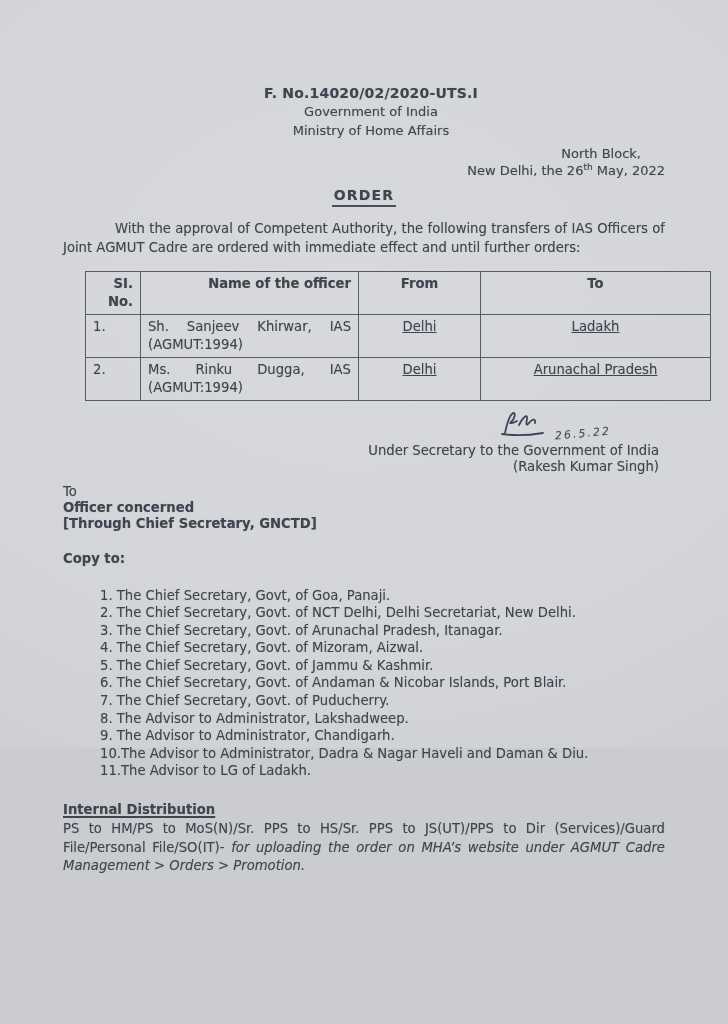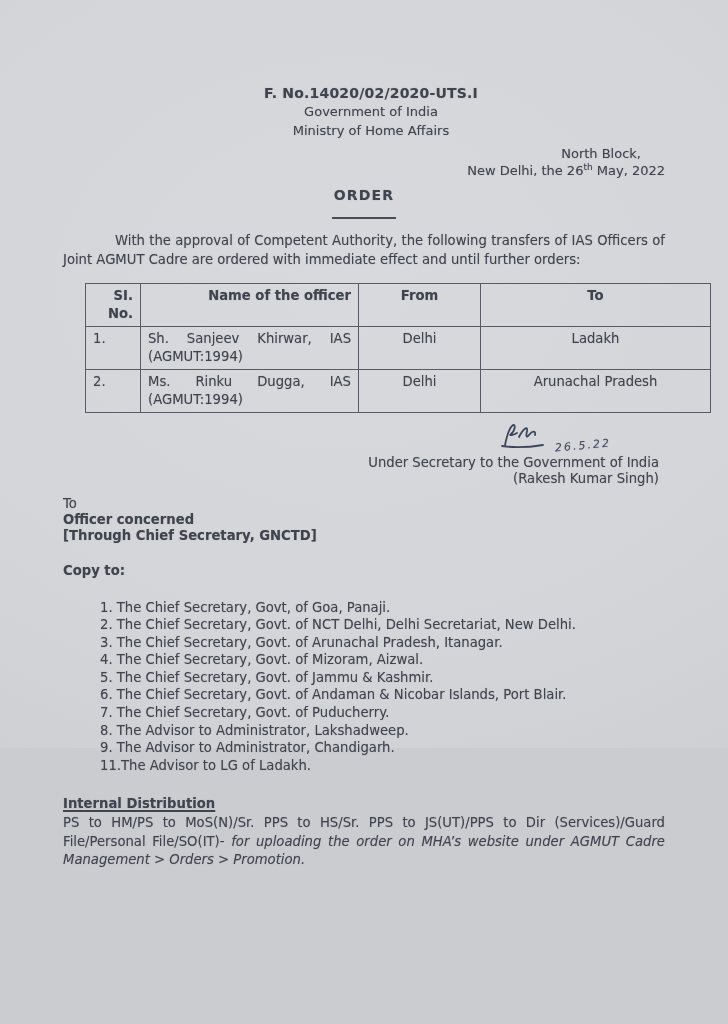--- a/index.html
+++ b/index.html
@@ -21,41 +21,41 @@
   }
   .center-head { text-align: center; padding-left: 14px; }
   .file-no { font-weight: bold; font-size: 14px; letter-spacing: 0.2px; }
   .org-line { margin-top: 1px; font-size: 13px; }
   .right-block { text-align: right; margin-top: 5px; line-height: 17px; }
   .place-line { padding-right: 24px; }
   sup.th { font-size: 9px; vertical-align: super; line-height: 0; }
   .order-title-wrap { text-align: center; margin-top: 7px; }
   .order-title {
     display: inline-block; font-weight: bold; letter-spacing: 1.2px; font-size: 14px;
-    border-bottom: 2px solid #4a4e58; padding: 0 2px 13px 2px;
+    border-bottom: 2px solid #4a4e58; padding: 0 2px 1px 2px;
   }
   .intro {
     margin-top: 13px; text-align: justify; text-align-last: left;
     text-indent: 52px; line-height: 18.5px; font-size: 13.2px;
   }
   table.transfers {
     border-collapse: collapse; margin: 14px 0 0 22px;
     width: 576px; table-layout: fixed; font-size: 13.2px;
   }
   table.transfers th, table.transfers td {
     border: 1.5px solid #565b64; vertical-align: top;
     padding: 3px 7px 4px 7px; line-height: 17.5px;
   }
   th.c-sl  { width: 40px; text-align: right; }
   th.c-nm  { width: 203px; text-align: right; }
   th.c-fr  { width: 107px; text-align: center; }
   th.c-to  { width: 215px; text-align: center; }
   td.cell-sl { text-align: left; }
   td.cell-nm { text-align: justify; text-align-last: left; }
-  td.cell-fr, td.cell-to { text-align: center; }
+  td.cell-fr, td.cell-to { text-align: center; text-decoration: underline; }
   .sig-area { margin-top: 10px; text-align: right; padding-right: 6px; line-height: 16.5px; font-size: 13.2px; }
   .scribble-wrap { display: inline-block; text-align: left; margin-right: 48px; }
   .hand-date {
     font-size: 11px; font-style: italic; letter-spacing: 2px;
     color: #454e63; transform: rotate(-5deg); display: inline-block; margin-top: -3px;
   }
   .addressee { margin-top: 8px; line-height: 16px; font-size: 13.2px; }
   .bold { font-weight: bold; }
   .copy-label { margin-top: 18px; font-weight: bold; font-size: 13.2px; }
   .copy-list { margin-top: 19px; margin-left: 37px; line-height: 17.6px; font-size: 13.2px; }
@@ -140,20 +140,21 @@
     <div class="copy-list">
       <div>1. The Chief Secretary, Govt, of Goa, Panaji.</div>
       <div>2. The Chief Secretary, Govt. of NCT Delhi, Delhi Secretariat, New Delhi.</div>
       <div>3. The Chief Secretary, Govt. of Arunachal Pradesh, Itanagar.</div>
       <div>4. The Chief Secretary, Govt. of Mizoram, Aizwal.</div>
       <div>5. The Chief Secretary, Govt. of Jammu &amp; Kashmir.</div>
       <div>6. The Chief Secretary, Govt. of Andaman &amp; Nicobar Islands, Port Blair.</div>
       <div>7. The Chief Secretary, Govt. of Puducherry.</div>
       <div>8. The Advisor to Administrator, Lakshadweep.</div>
       <div>9. The Advisor to Administrator, Chandigarh.</div>
+      <div>10.The Advisor to Administrator, Dadra &amp; Nagar Haveli and Daman &amp; Diu.</div>
       <div>11.The Advisor to LG of Ladakh.</div>
     </div>
 
     <div>
       <span class="id-heading">Internal Distribution</span>
     </div>
     <p class="id-para"><span>PS to HM/PS to MoS(N)/Sr. PPS to HS/Sr. PPS to JS(UT)/PPS to Dir (Services)/Guard File/Personal File/SO(IT)- </span><span class="id-italic">for uploading the order on MHA’s website under AGMUT Cadre Management &gt; Orders &gt; Promotion.</span></p>
 
   </div>
 </div>

